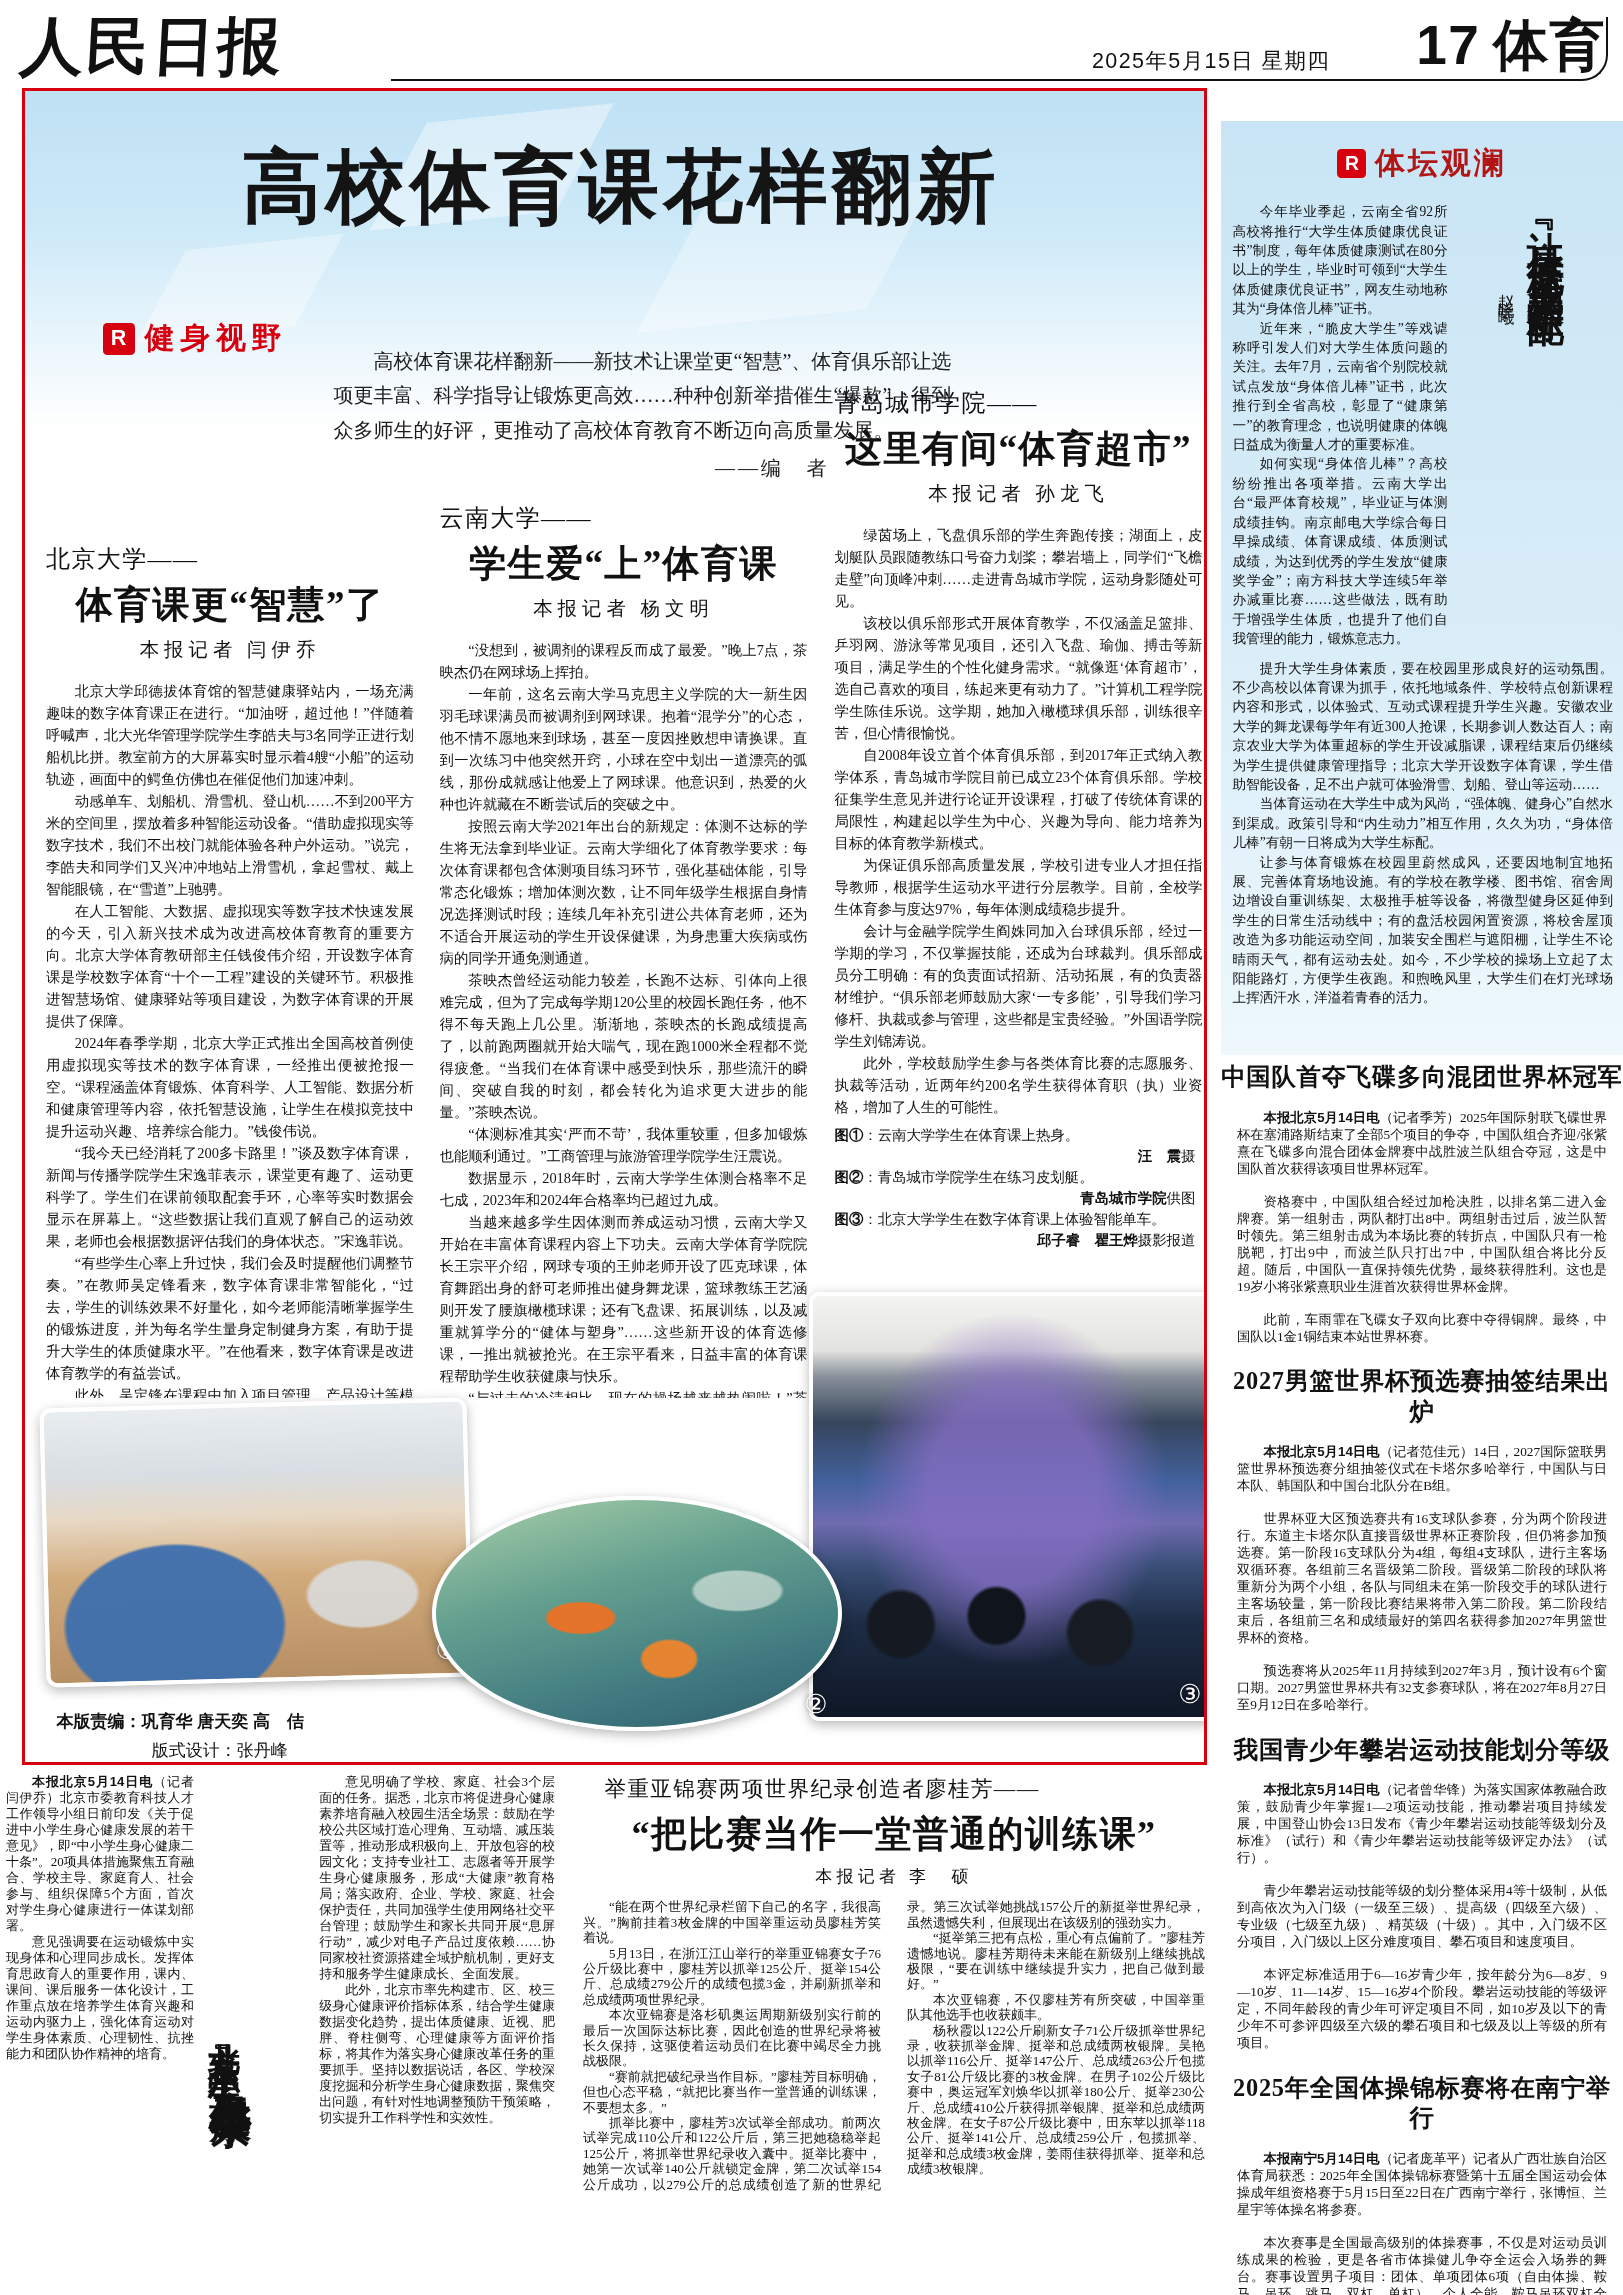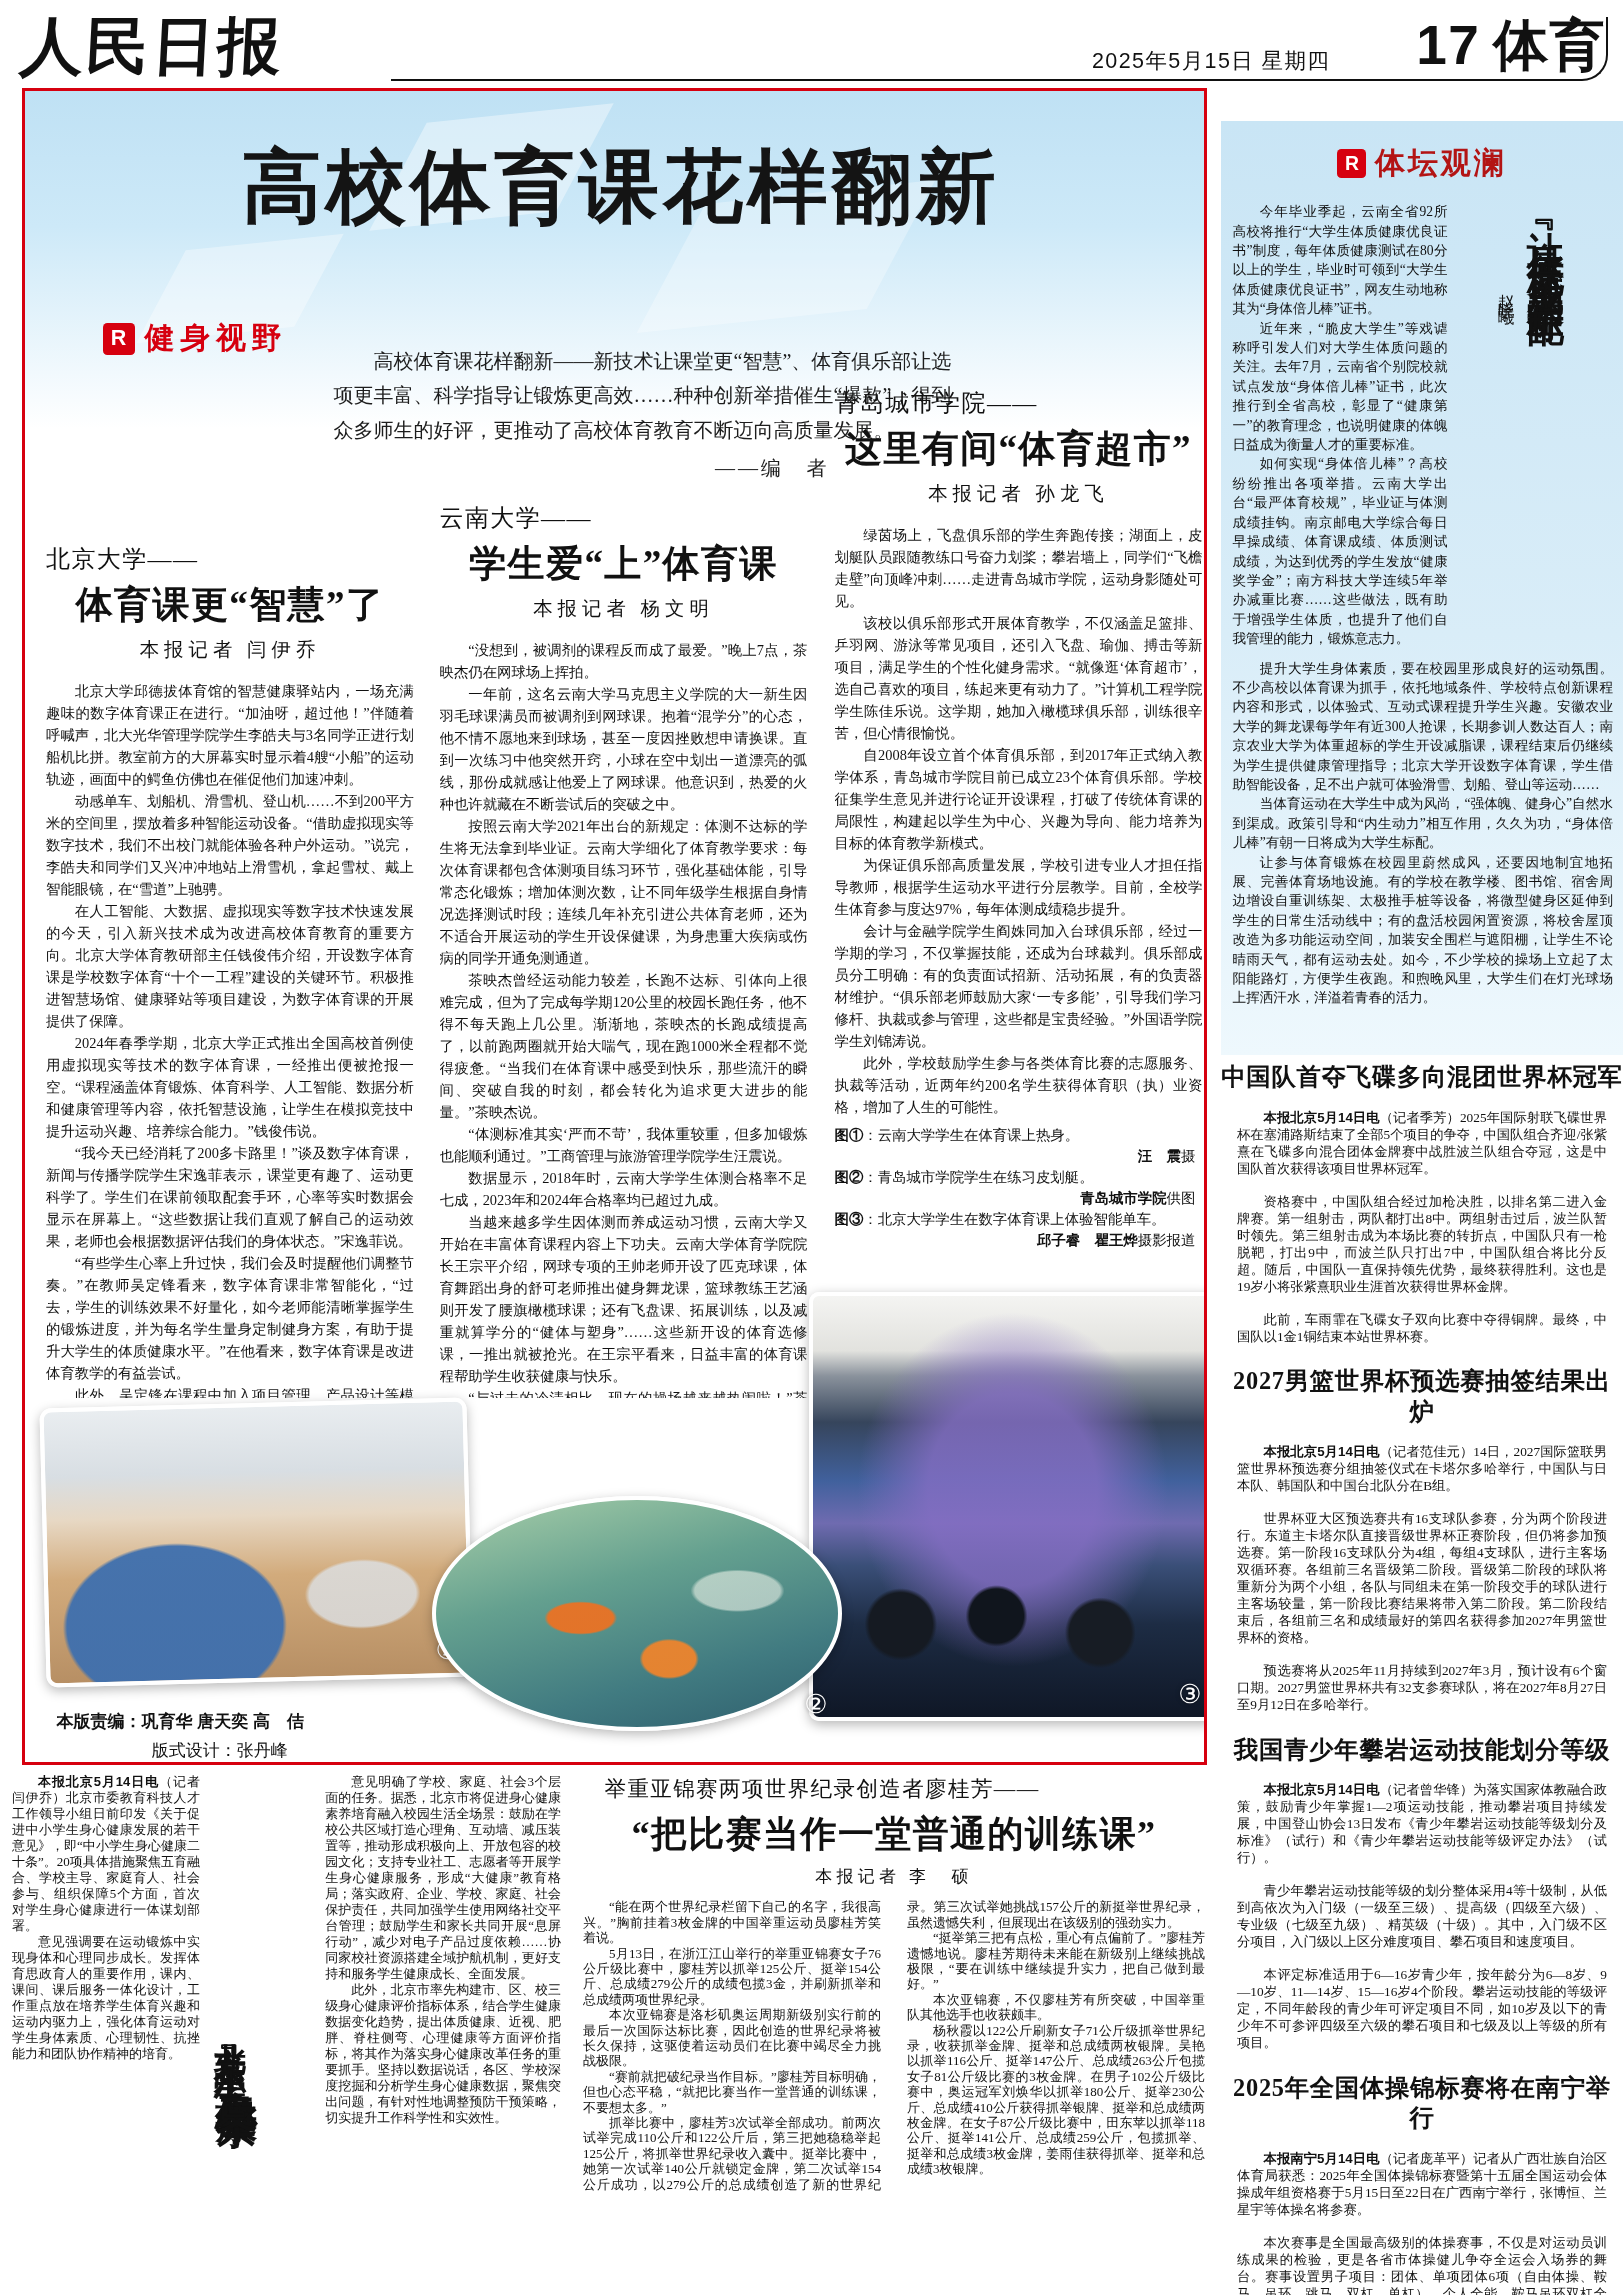--- a/index.html
+++ b/index.html
@@ -98,21 +98,21 @@
   .ob-wide{padding:10px 10px 0 11.5px;}
 
   
   .briefs{position:absolute;left:1221px;top:1062px;width:402px;height:1234px;overflow:hidden;}
   .brief{margin-bottom:21.5px;}
   .brief h3{margin:0 0 13px;text-align:center;font-size:24.4px;font-weight:900;letter-spacing:0.7px;line-height:1.25;}
   .brief p{font-size:13.3px;line-height:17px;text-align:justify;text-indent:2em;margin:16px;}
   .dateline{font-family:"Liberation Sans","DejaVu Sans",sans-serif;font-weight:700;}
 
   
-  .beijing{position:absolute;left:12px;top:1774px;width:549px;height:521px;overflow:hidden;
+  .beijing{position:absolute;left:6px;top:1774px;width:549px;height:521px;overflow:hidden;
     display:flex;}
   .bj-c1{width:188px;}
   .bj-strip{width:108px;margin:0 8.6px;writing-mode:vertical-lr;text-align:start;
     display:flex;justify-content:center;}
   .bj-l1{font-size:32px;font-weight:900;letter-spacing:4.3px;margin-top:29px;}
   .bj-l2{font-size:42px;font-weight:900;letter-spacing:2.9px;}
   .bj-c2{flex:1;}
   .beijing p{font-size:13px;line-height:16px;text-align:justify;text-indent:2em;margin:0;}
 
   

